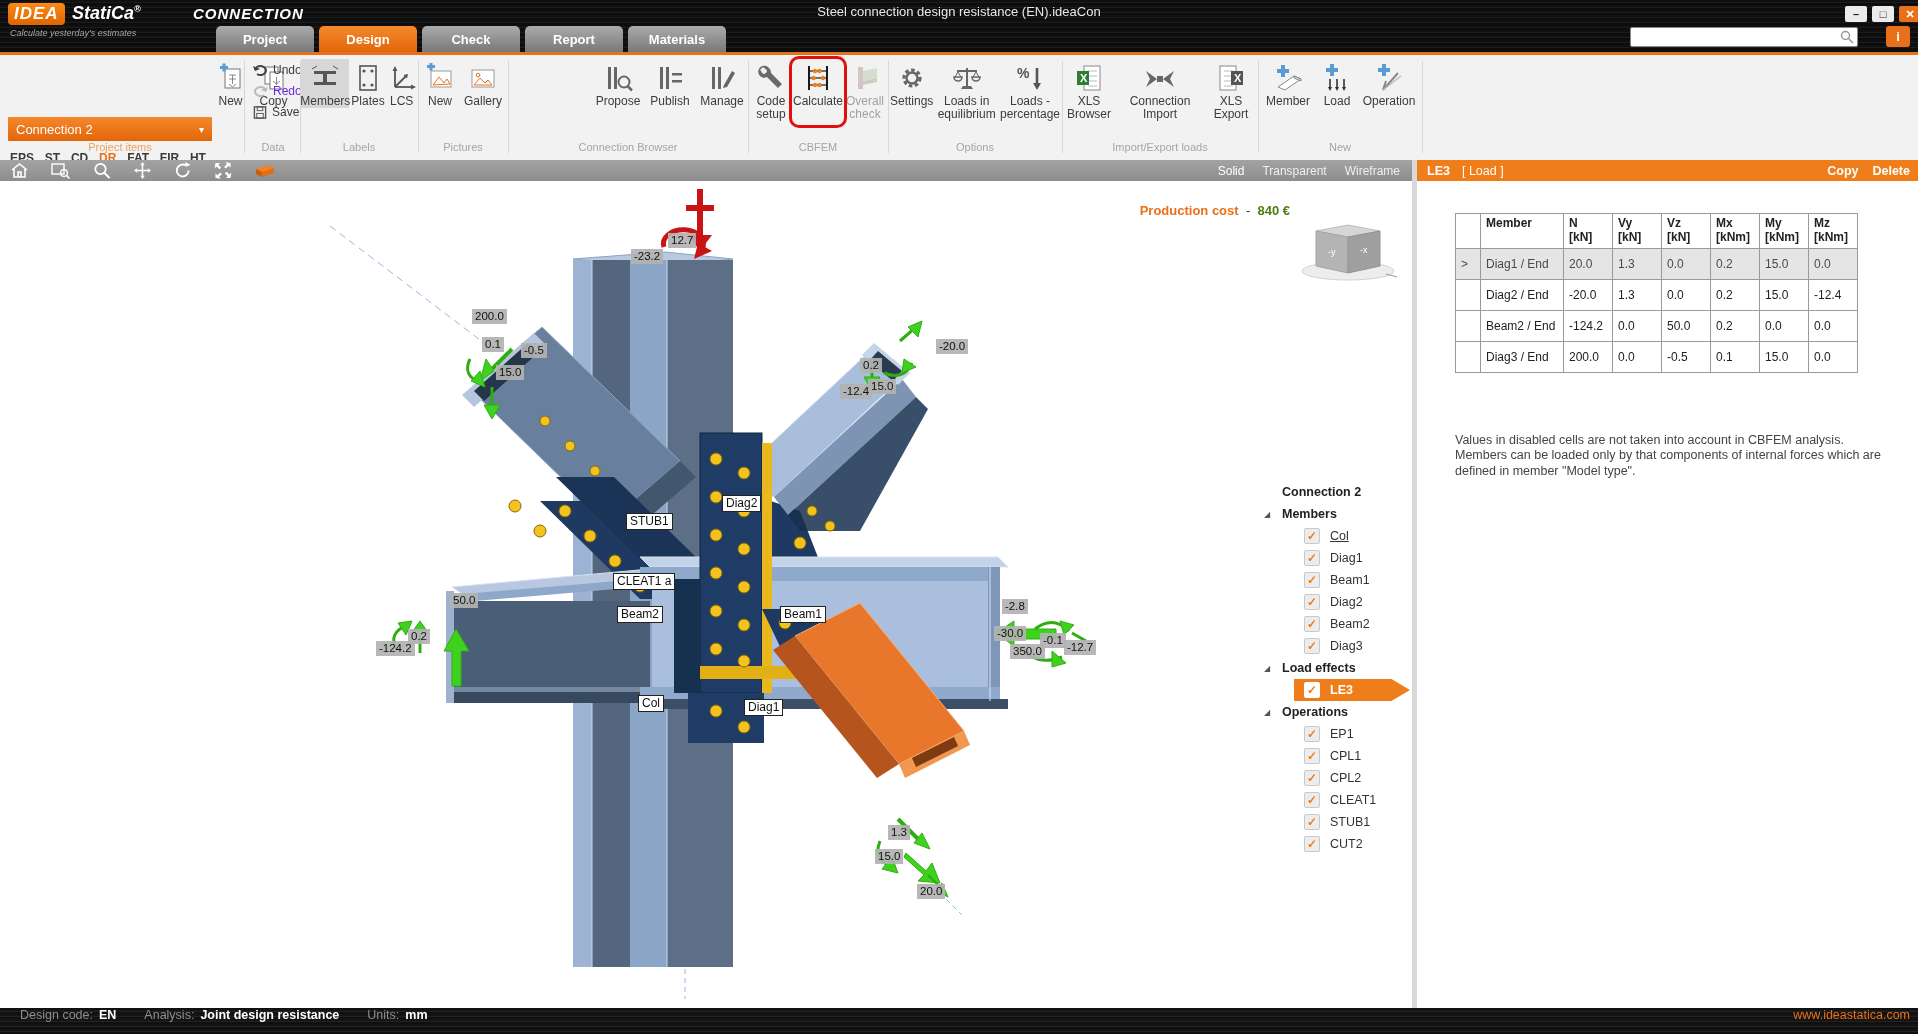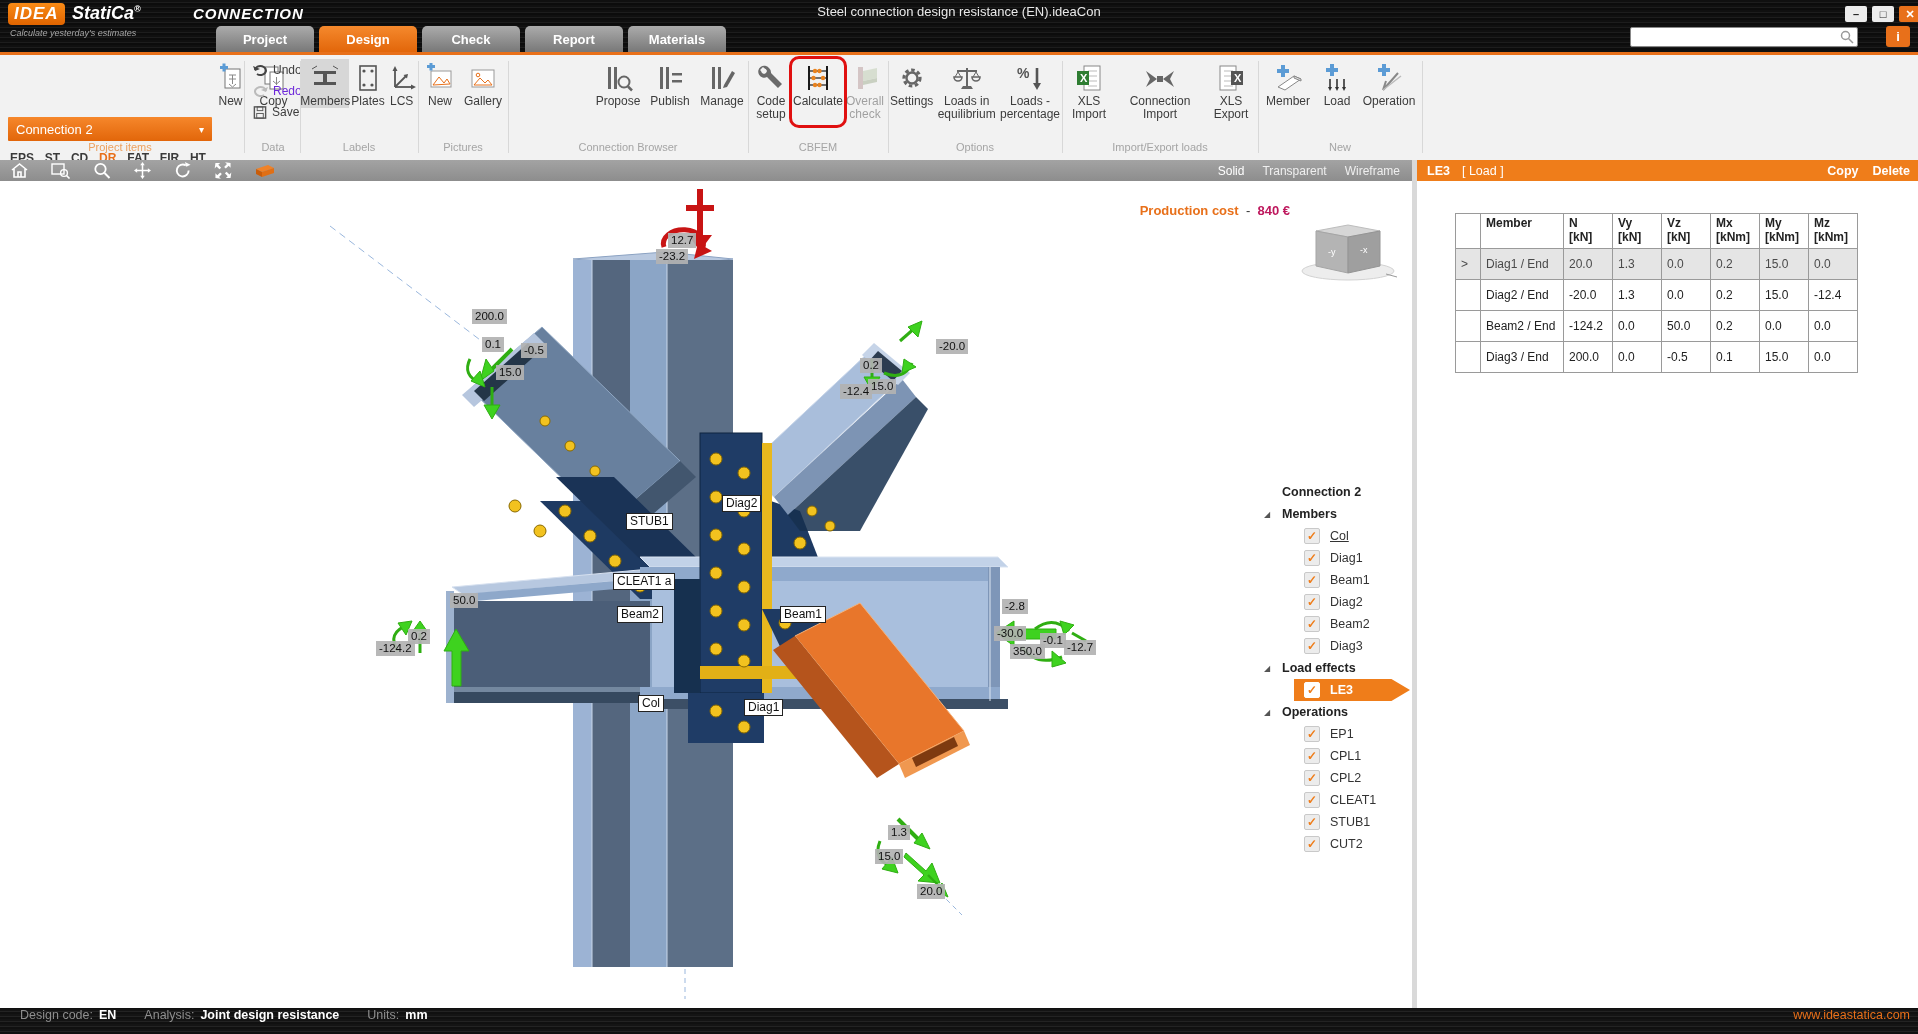--- a/index.html
+++ b/index.html
@@ -48,21 +48,21 @@
   .mode.active{color:#e8701a;}
   
   #vp-header{position:absolute;left:0;top:160px;width:1412px;height:21px;background:linear-gradient(#a3a3a3,#8d8d8d);}
   .vpmode{color:#efefef;font-size:12px;cursor:pointer;}
   .vpmode.active{font-weight:normal;color:#fff;}
   #viewport{position:absolute;left:0;top:181px;width:1412px;height:827px;background:#fff;overflow:hidden;}
   .vlabel{position:absolute;background:rgba(178,178,178,.92);color:#111;font-size:11.5px;padding:0 3px;line-height:15px;white-space:nowrap;}
   .mlabel{position:absolute;background:#fff;border:1px solid #222;color:#111;font-size:12px;padding:0 3px;line-height:15px;white-space:nowrap;}
   #prodcost{position:absolute;left:1040px;top:22px;width:250px;text-align:right;font-size:13px;color:#333;}
   #prodcost .pc{color:#e8701a;font-weight:bold;}
-  #prodcost .pv{font-weight:bold;color:#be185d;}
+  #prodcost .pv{font-weight:bold;color:#4d7c0f;}
   
   #tree{position:absolute;left:1256px;top:300px;width:154px;font-size:12.5px;color:#333;}
   .trow{position:relative;height:22px;display:flex;align-items:center;cursor:pointer;}
   .trow .tri{position:absolute;left:8px;font-size:8px;color:#555;}
   .trow .sect{position:absolute;left:26px;font-weight:bold;color:#222;}
   .trow .cb{position:absolute;left:48px;width:14px;height:14px;background:#ececec;border:1px solid #c9c9c9;border-radius:2px;
     display:flex;align-items:center;justify-content:center;}
   .trow .ck{color:#ef7d1a;font-weight:bold;font-size:12px;line-height:1;}
   .trow .il{position:absolute;left:74px;}
   .trow.root{font-weight:bold;color:#222;}
@@ -394,21 +394,21 @@
     <div class="grp" style="left:1064px;width:192px;gap:4px;">
       <div class="rbtn">
         <span class="ic">
           <svg width="30" height="30" viewBox="0 0 30 30">
               <rect x="10" y="3" width="16" height="24" fill="#fff" stroke="#888"></rect>
               <path d="M14 8 h9 M14 13 h9 M14 18 h9 M14 23 h9" stroke="#bbb"></path>
               <rect x="3" y="8" width="12" height="14" fill="#2e7d32"></rect>
               <text x="6" y="19" font-size="11" font-weight="bold" fill="#fff" font-family="'Liberation Sans',sans-serif">X</text>
             </svg>
         </span>
-        <span class="lb">XLS Import</span>
+        <span class="lb">XLS Browser</span>
       </div>
       <div class="rbtn wide">
         <span class="ic">
           <svg width="34" height="30" viewBox="0 0 34 30">
               <path d="M3 8 L14 16 L3 24 l4 -8 z" fill="#666"></path>
               <path d="M31 8 L20 16 L31 24 l-4 -8 z" fill="#666"></path>
               <rect x="14" y="13" width="6" height="6" fill="#666"></rect>
             </svg>
         </span>
         <span class="lb">Connection Import</span>
@@ -678,21 +678,21 @@
       <line x1="88" y1="55" x2="99" y2="58" stroke="#9a9a9a"></line>
       <polygon points="18,12 50,6 82,12 50,18" fill="#d6d6d6" stroke="#bdbdbd"></polygon>
       <polygon points="18,12 50,18 50,54 18,47" fill="#b4b4b4" stroke="#a5a5a5"></polygon>
       <polygon points="50,18 82,12 82,47 50,54" fill="#9f9f9f" stroke="#949494"></polygon>
       <text x="30" y="36" font-size="9" fill="#fff" font-family="'Liberation Sans',sans-serif">-y</text>
       <text x="62" y="34" font-size="9" fill="#fff" font-family="'Liberation Sans',sans-serif">-x</text>
     </svg>
 
     
     <div class="vlabel" style="left:668px;top:52px">12.7</div>
-    <div class="vlabel" style="left:656px;top:68px">-23.2</div>
+    <div class="vlabel" style="left:631px;top:68px">-23.2</div>
     <div class="vlabel" style="left:472px;top:128px">200.0</div>
     <div class="vlabel" style="left:482px;top:156px">0.1</div>
     <div class="vlabel" style="left:521px;top:162px">-0.5</div>
     <div class="vlabel" style="left:496px;top:184px">15.0</div>
     <div class="vlabel" style="left:936px;top:158px">-20.0</div>
     <div class="vlabel" style="left:860px;top:177px">0.2</div>
     <div class="vlabel" style="left:868px;top:198px">15.0</div>
     <div class="vlabel" style="left:840px;top:203px">-12.4</div>
     <div class="vlabel" style="left:450px;top:412px">50.0</div>
     <div class="vlabel" style="left:408px;top:448px">0.2</div>
@@ -873,20 +873,21 @@
         <td>200.0</td>
             <td>0.0</td>
             <td>-0.5</td>
         <td>0.1</td>
             <td>15.0</td>
             <td>0.0</td>
       </tr>
     </tbody>
       </table>
 
+    <div id="rp-note">Values in disabled cells are not taken into account in CBFEM analysis. Members can be loaded only by that components of internal forces which are defined in member "Model type".</div>
   </div>
 
   <div id="statusbar">
     <span class="sl" style="margin-left:20px">Design code:</span>
     <span class="sv">EN</span>
     <span class="sl">Analysis:</span>
     <span class="sv">Joint design resistance</span>
     <span class="sl">Units:</span>
     <span class="sv">mm</span>
     <span id="website">www.ideastatica.com</span>

